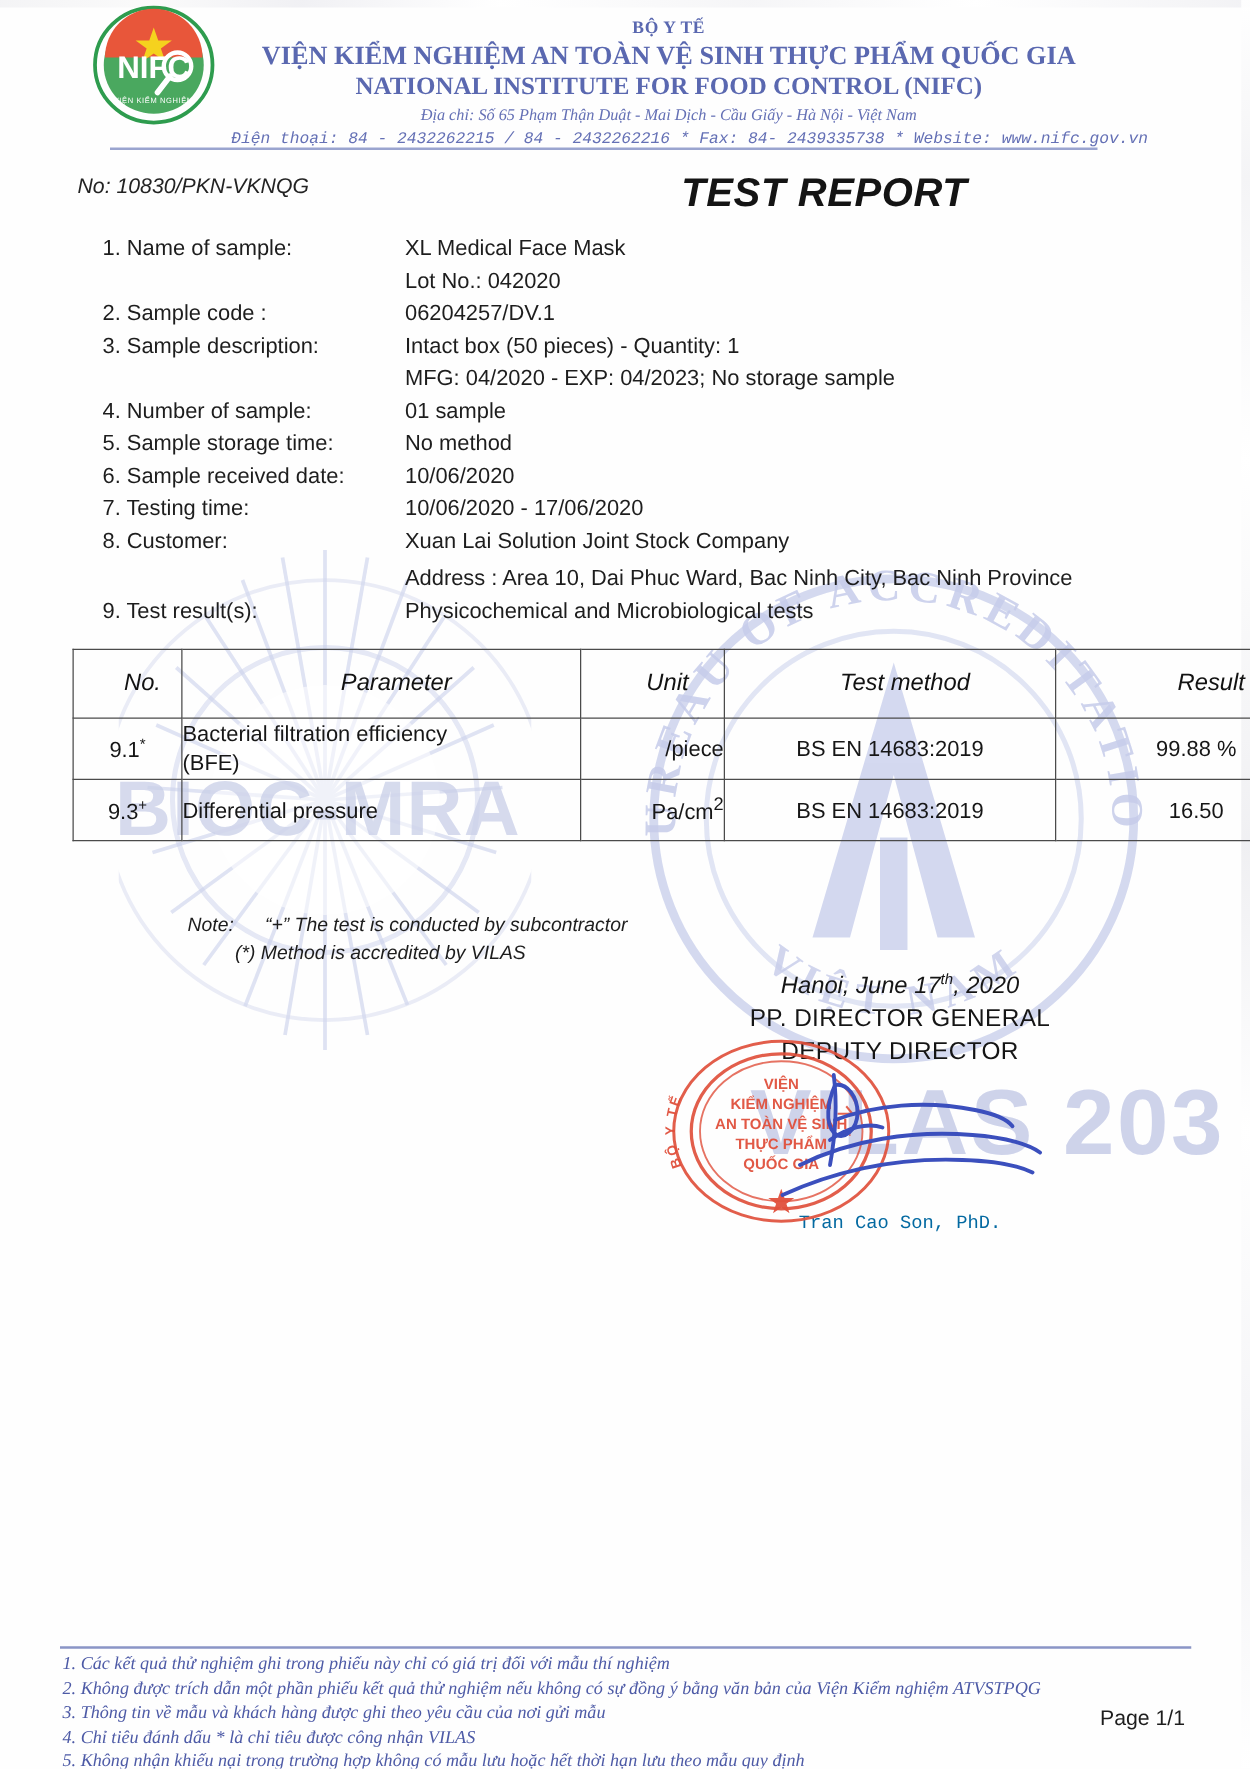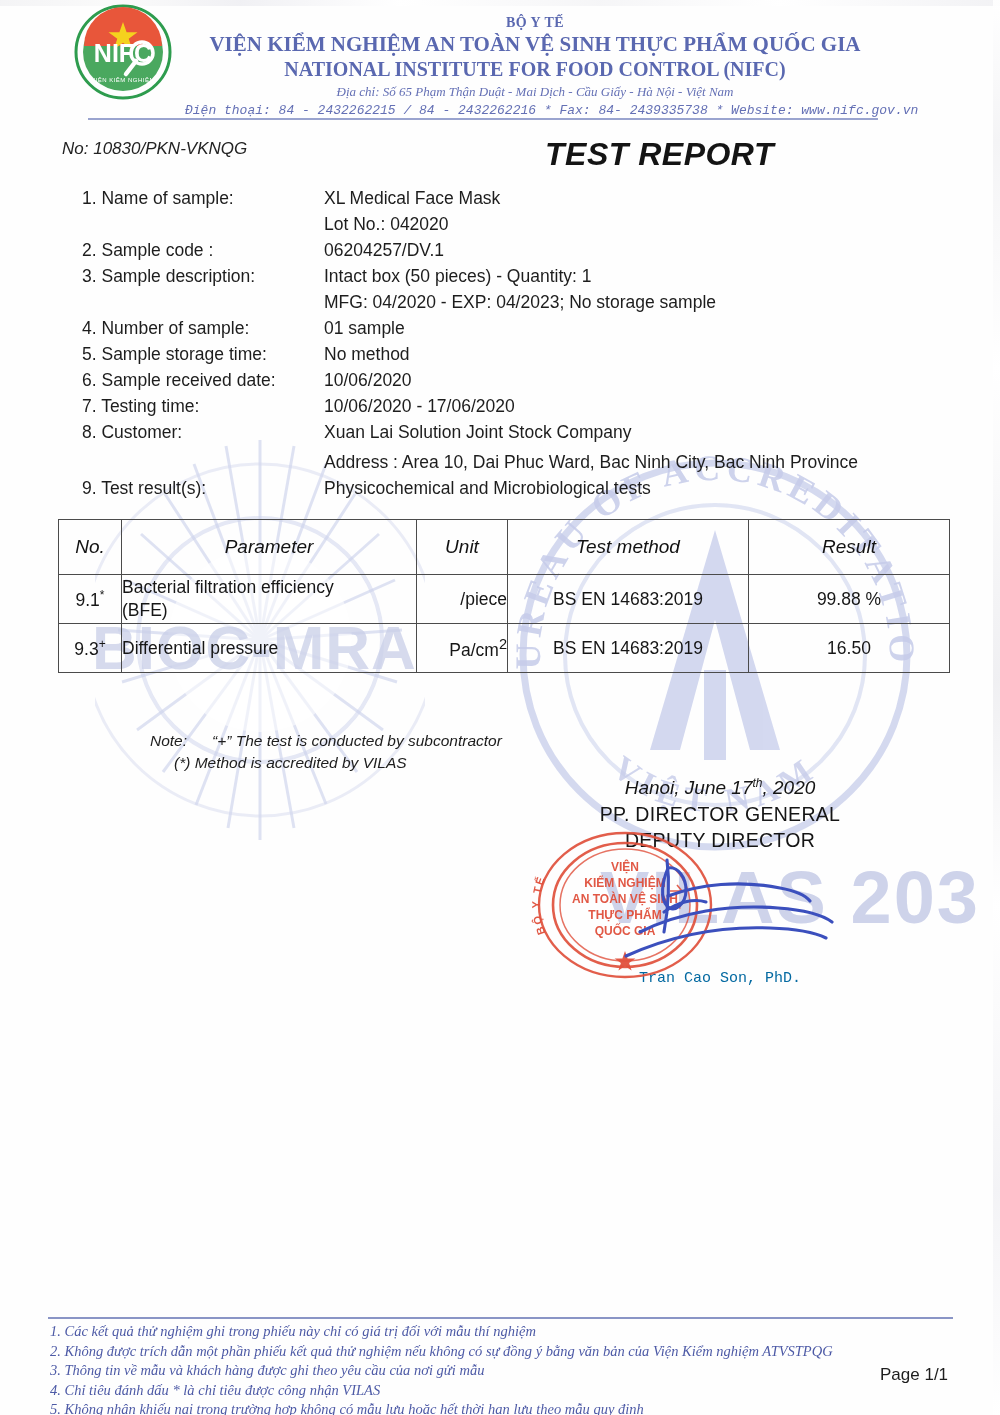--- a/index.html
+++ b/index.html
@@ -181,20 +181,21 @@
     background: transparent;
   }
   table.results th {
     font-family: "Liberation Sans", sans-serif;
     font-style: italic;
     font-weight: normal;
     font-size: 19px;
     color: #121212;
     height: 54px;
     text-align: center;
+    padding-left: 24px;
   }
   table.results td {
     font-family: "Liberation Sans", sans-serif;
     font-size: 17.5px;
     color: #161616;
     height: 48px;
   }
   td.c-no     { text-align: center; width: 62px; }
   td.c-param  { text-align: left; padding-left: 12px; width: 294px; line-height: 23px; }
   td.c-unit   { text-align: right; width: 90px; margin-top: 20px; }
@@ -214,21 +215,21 @@
     font-family: "Liberation Sans", sans-serif;
     font-style: italic;
     font-size: 15.5px;
     line-height: 22px;
     color: #1d1d1d;
   }
   .notes .n-label {
     display: inline-block;
     width: 62px;
   }
-  .notes .n-l2 { margin-left: 24px; display: block; }
+  .notes .n-l2 { margin-left: 38px; display: block; }
 
   
   .sig {
     position: absolute; left: 520px; top: 770px; width: 400px; z-index: 3;
     text-align: center;
   }
   .sig-date {
     font-family: "Liberation Sans", sans-serif;
     font-style: italic;
     font-size: 19px;

